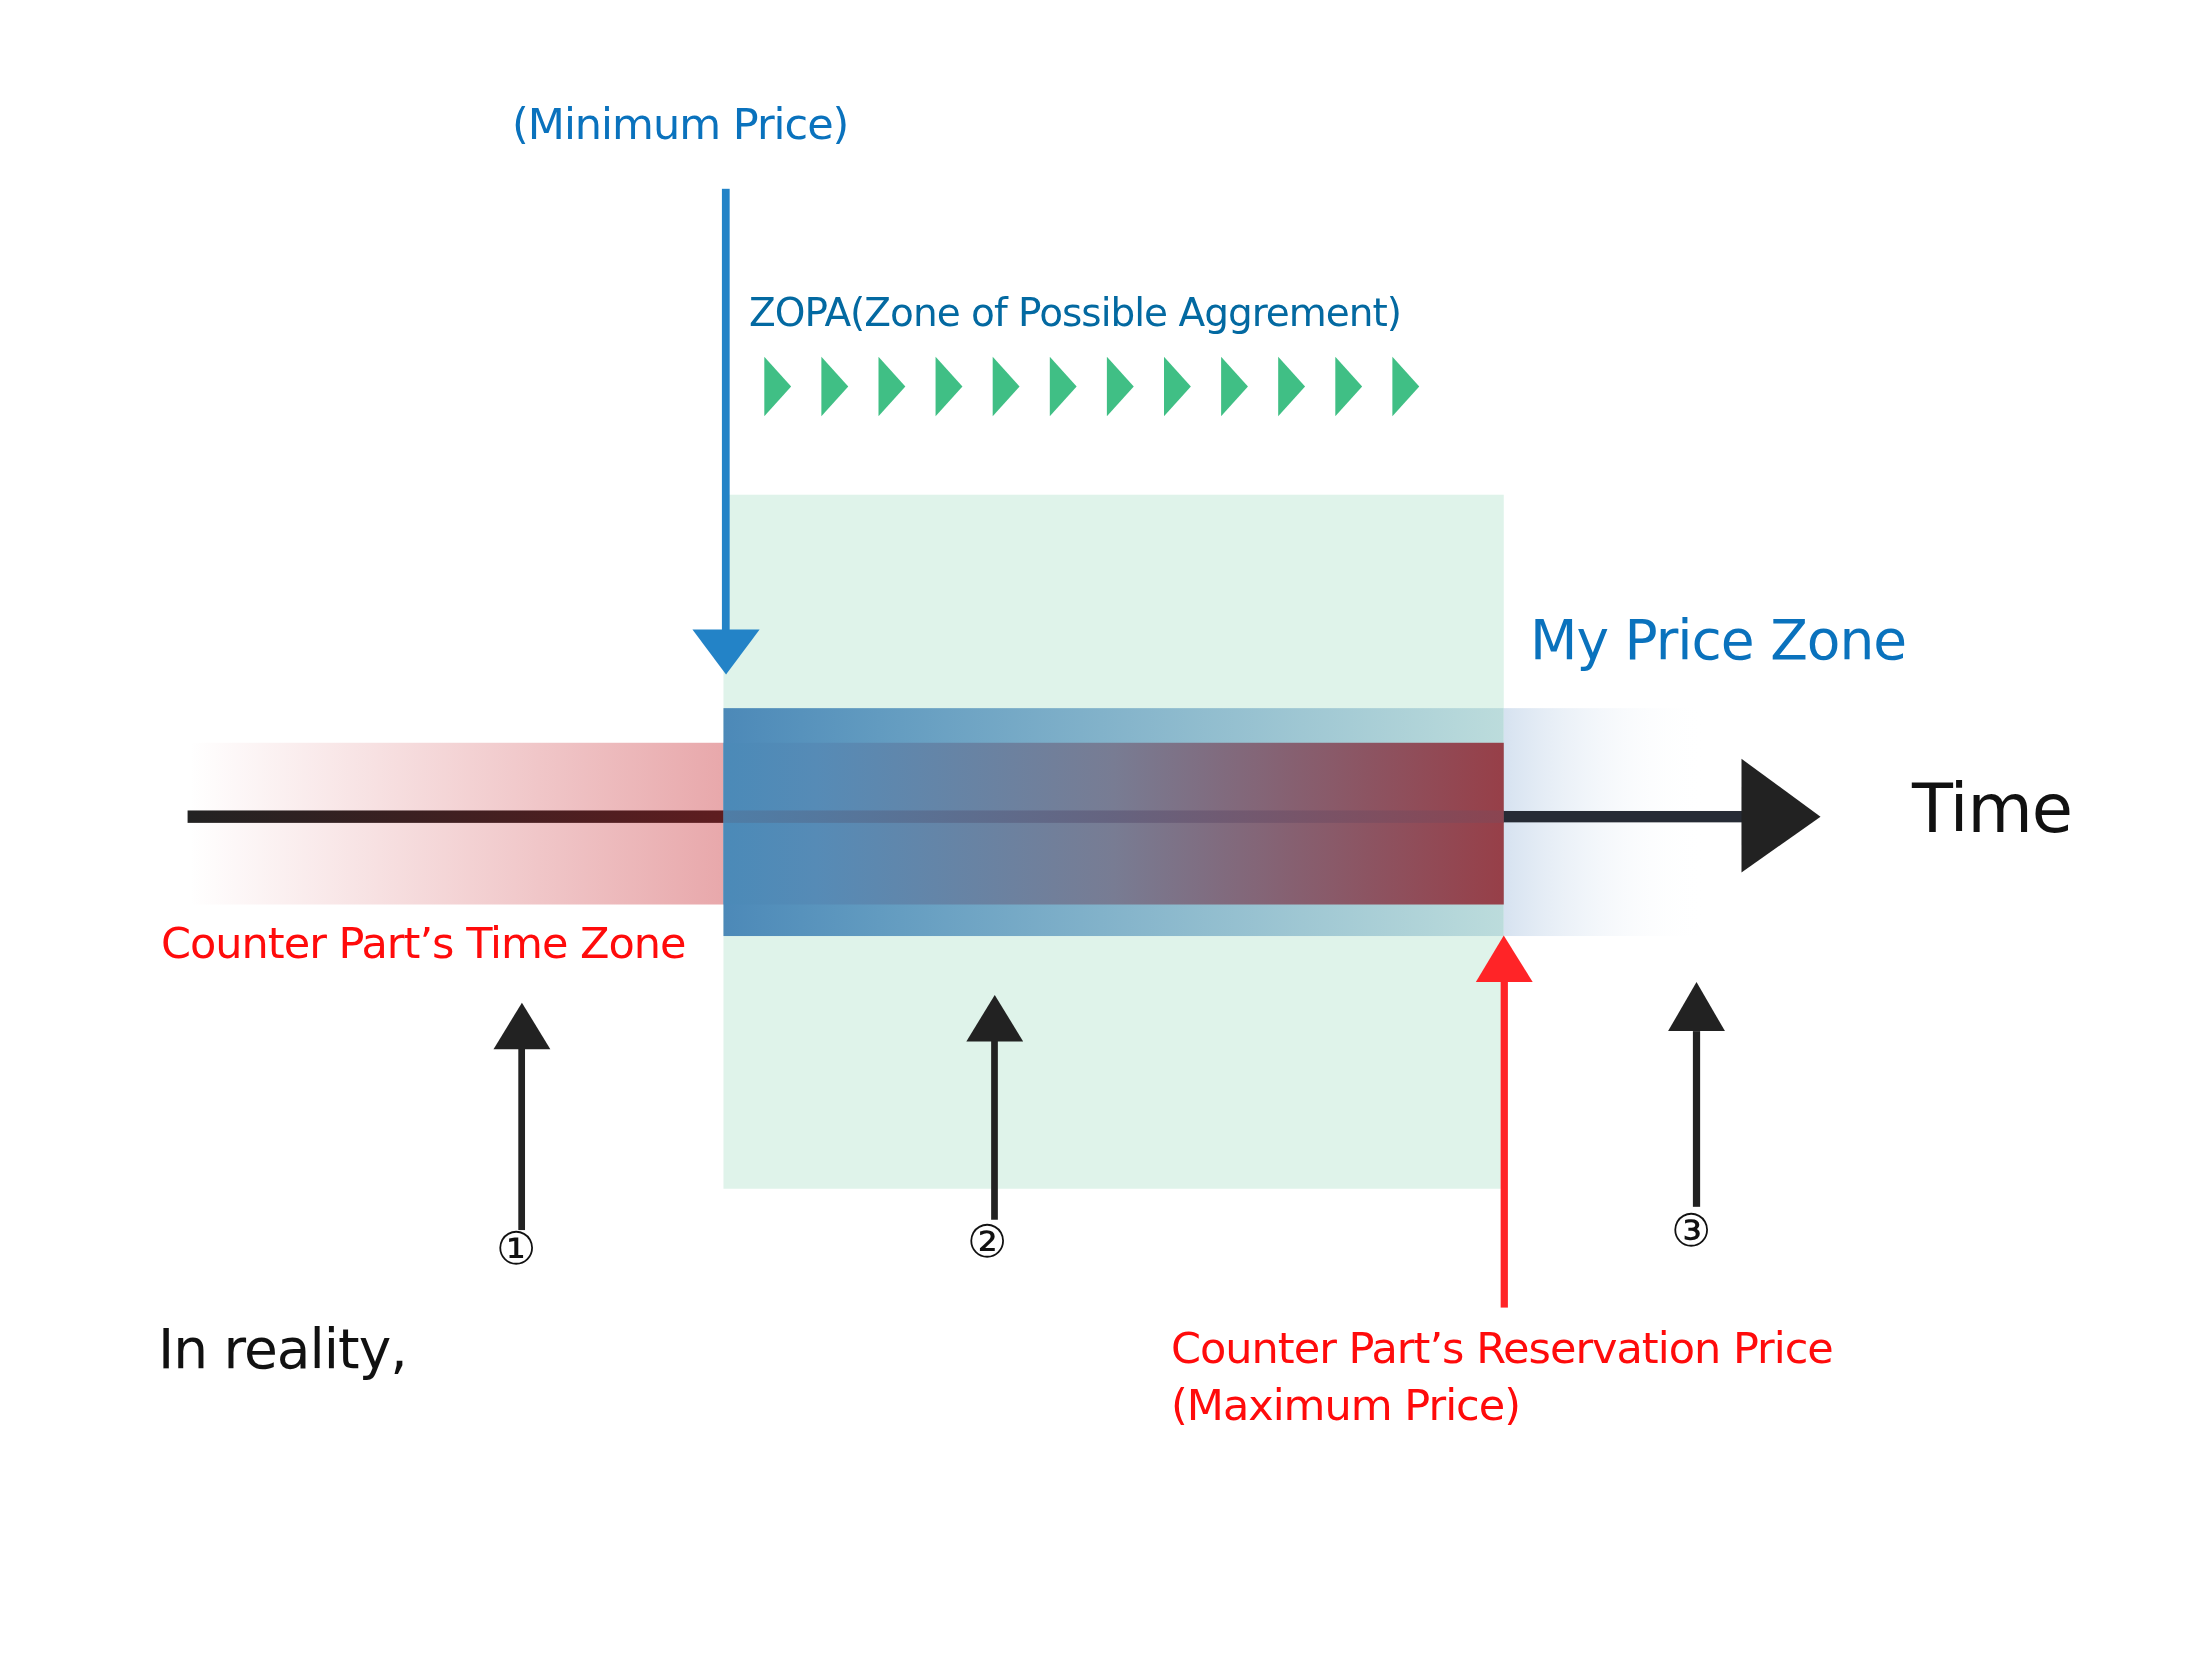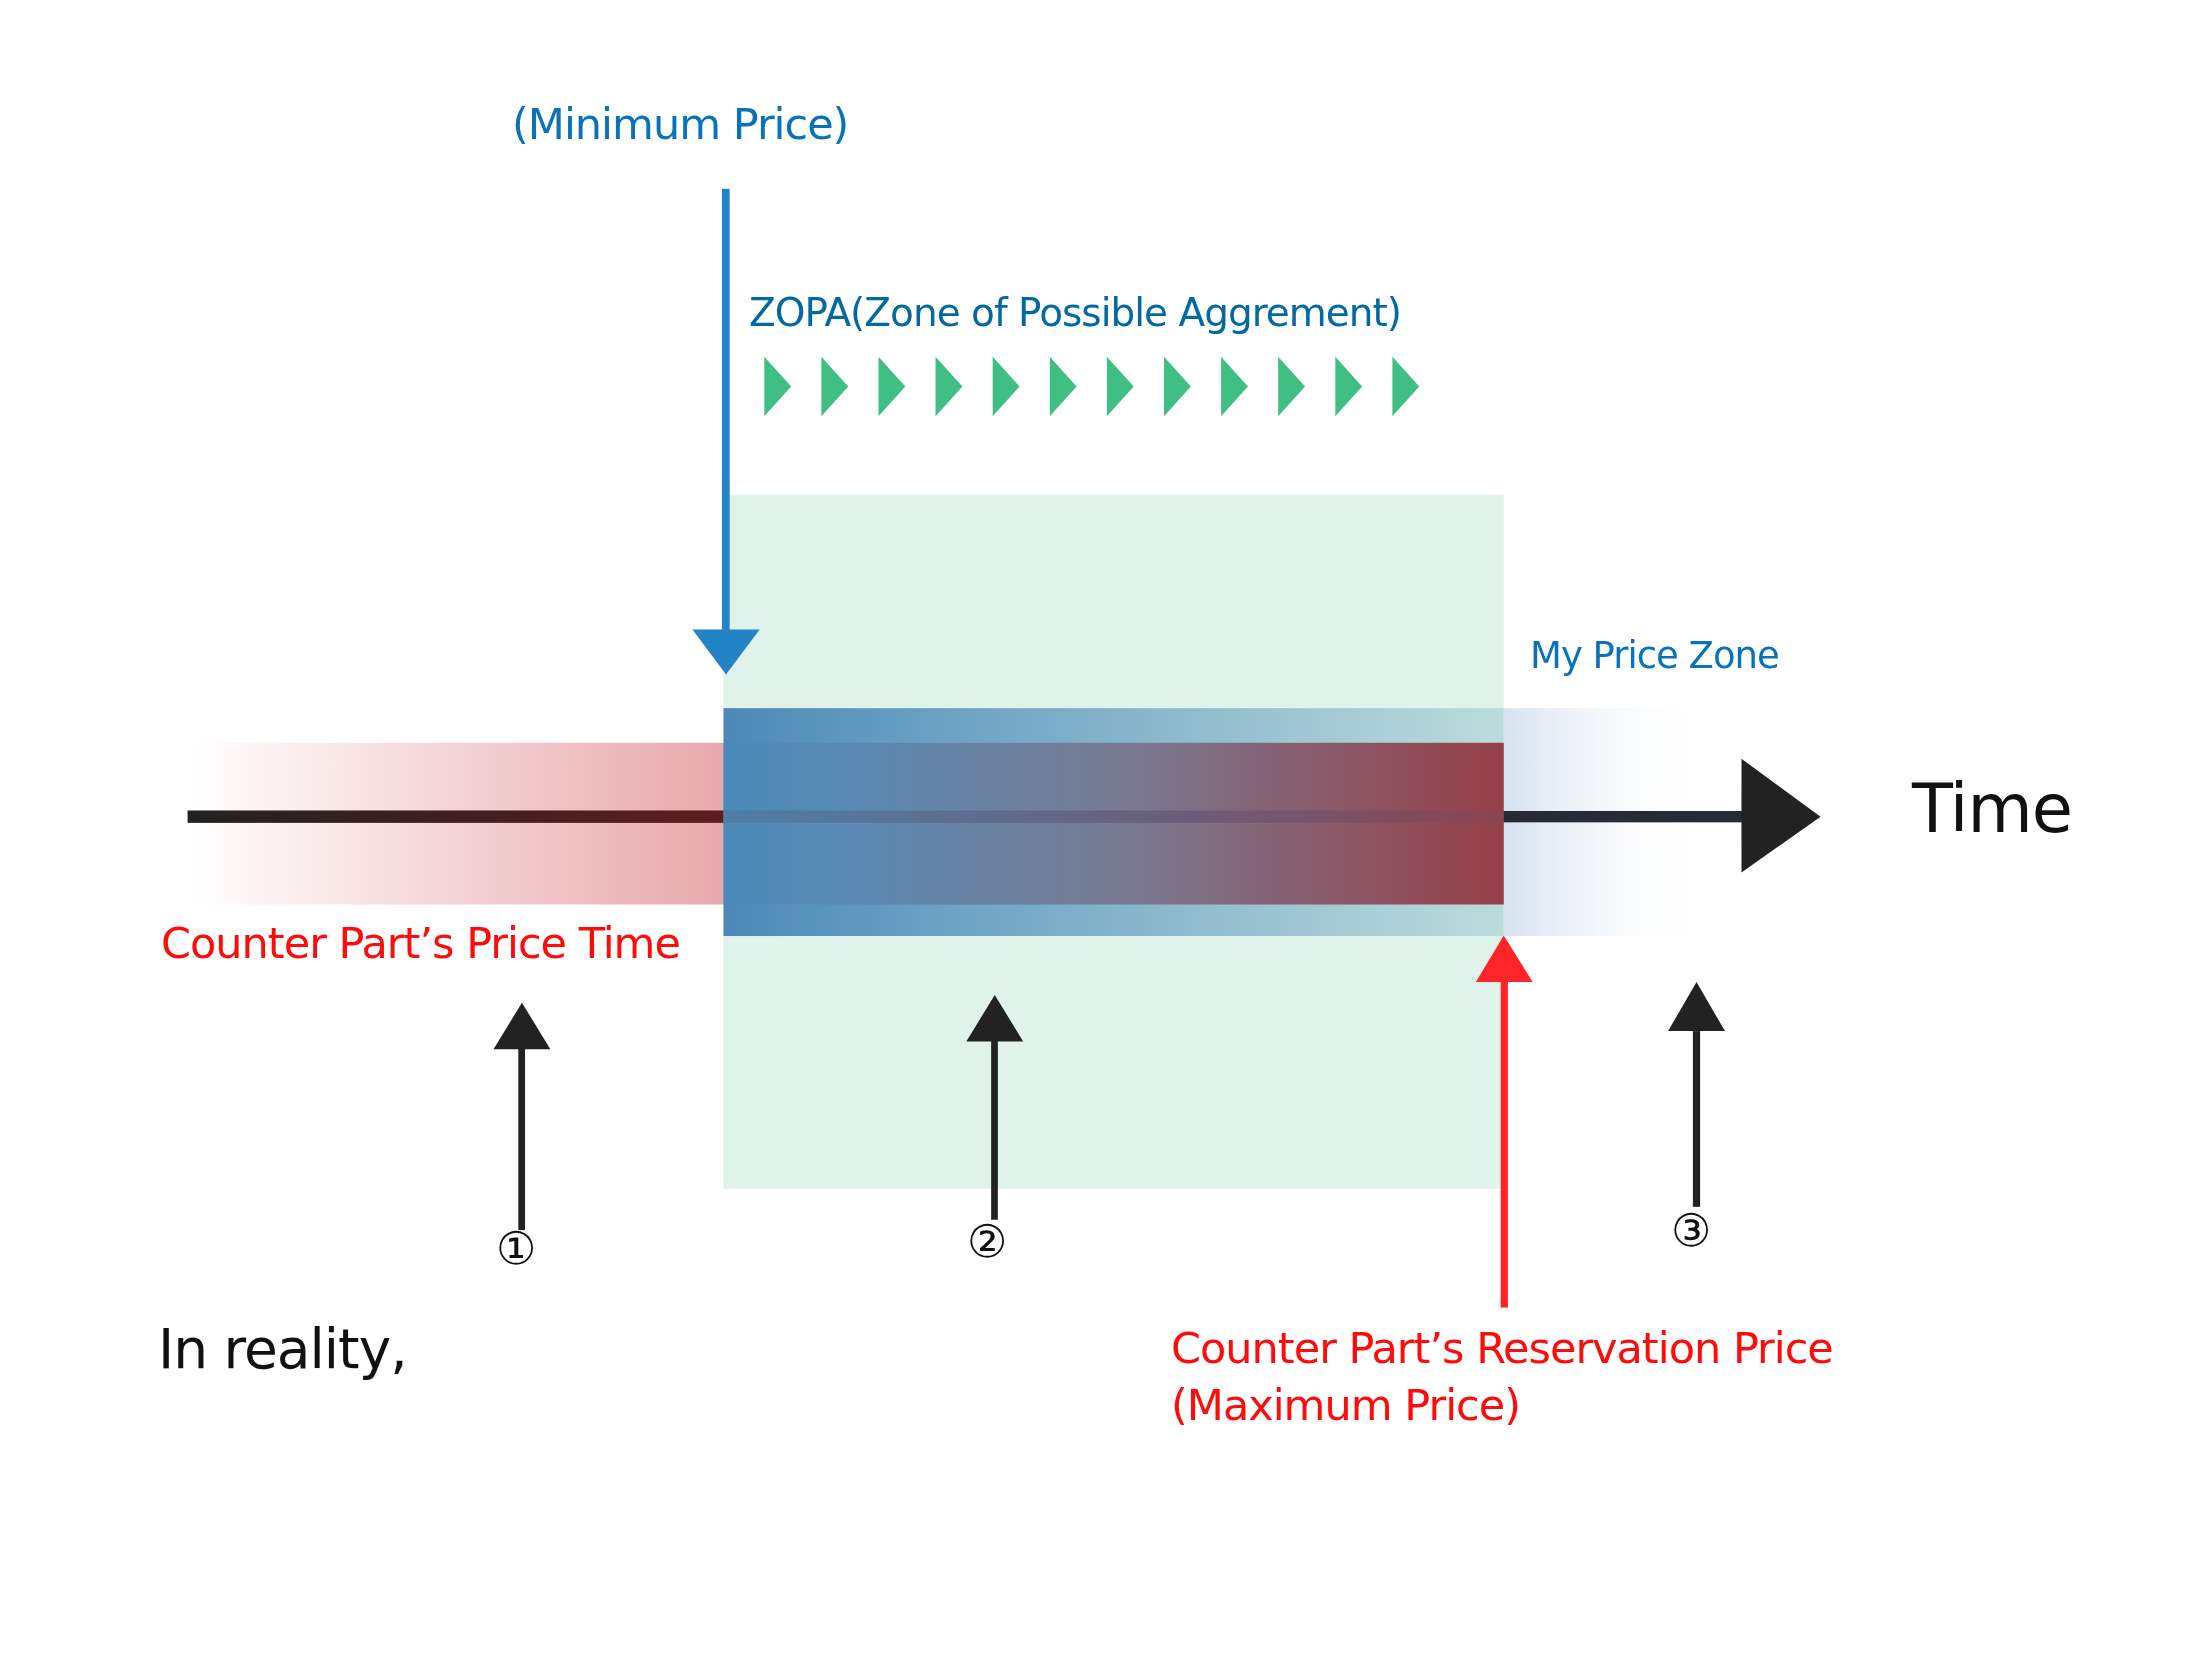--- a/index.html
+++ b/index.html
@@ -6,21 +6,21 @@
   body { width: 2205px; height: 1654px; position: relative; overflow: hidden;
          font-family: "DejaVu Sans", "Liberation Sans", sans-serif; }
   #diagram { position: absolute; left: 0; top: 0; width: 2205px; height: 1654px; }
   .txt { position: absolute; white-space: nowrap; line-height: 1.32; letter-spacing: -1px; }
   .blue-text { color: #0a72bd; }
   .green-text { color: #0369a1; }
   .red-text { color: #ff0b0b; }
   .black-text { color: #111111; }
   .t-myres { left: 512px; top: 96px; font-size: 43px; }
   .t-zopa { left: 749px; top: 287px; font-size: 39px; }
-  .t-myzone { left: 1530px; top: 632px; font-size: 37px; }
+  .t-myzone { left: 1530px; top: 604px; font-size: 55px; }
   .t-time { left: 1912px; top: 765px; font-size: 67px; }
   .t-cpzone { left: 161px; top: 915px; font-size: 43px; }
   .t-cpres { left: 1171px; top: 1320px; font-size: 43px; }
   .t-note { left: 158px; top: 1313px; font-size: 55px; }
   .circ { position: absolute; font-size: 45px; color: #111; }
 </style>
 </head>
 <body>
 
 <svg id="diagram" xmlns="http://www.w3.org/2000/svg" width="2205" height="1654" viewBox="0 0 4267 3200">
@@ -107,21 +107,21 @@
 <div class="txt blue-text t-myres">
   <div>(Minimum Price)</div>
 </div>
 
 <div class="txt green-text t-zopa">ZOPA(Zone of Possible Aggrement)</div>
 
 <div class="txt blue-text t-myzone">My Price Zone</div>
 
 <div class="txt black-text t-time">Time</div>
 
-<div class="txt red-text t-cpzone">Counter Part’s Price Time</div>
+<div class="txt red-text t-cpzone">Counter Part’s Time Zone</div>
 
 <div class="txt red-text t-cpres">
   <div>Counter Part’s Reservation Price</div>
   <div>(Maximum Price)</div>
 </div>
 
 <div class="txt black-text t-note">
   <div>In reality,</div>
 </div>
 

